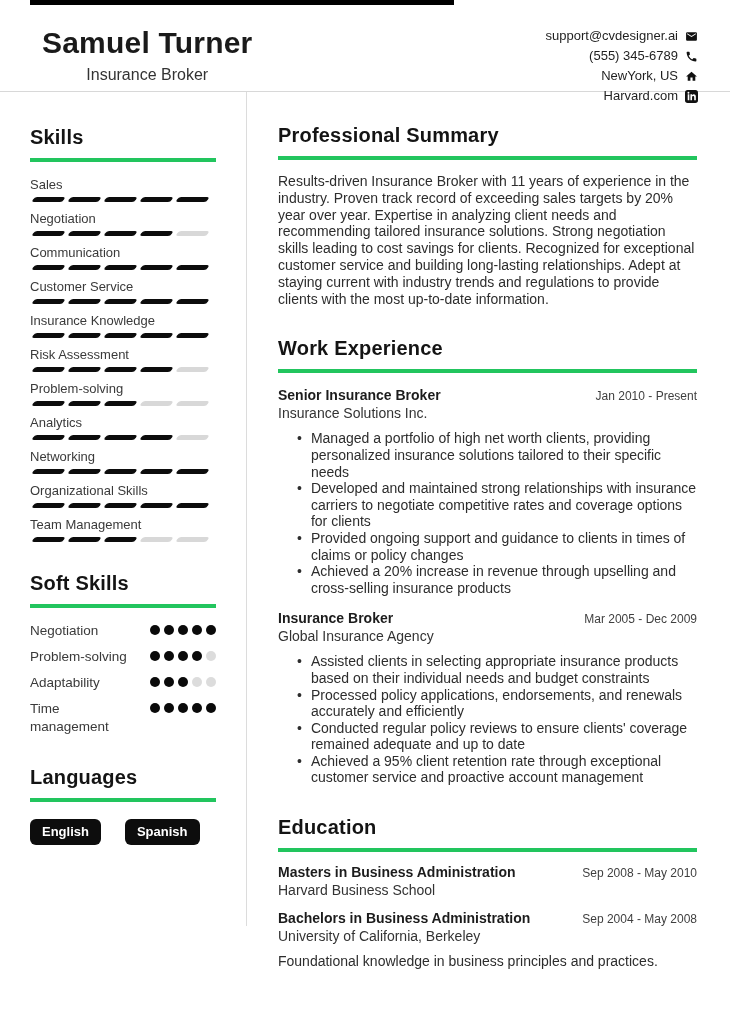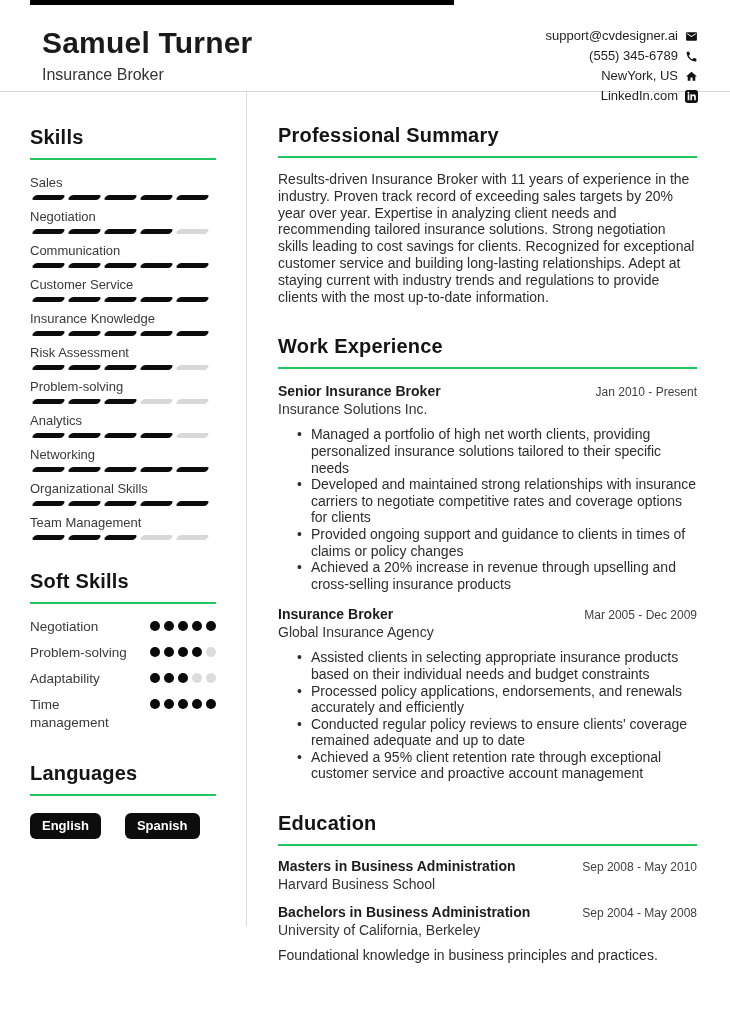--- a/index.html
+++ b/index.html
@@ -6,39 +6,39 @@
   .page {
     position:relative; width:730px; height:1024px; margin:0 auto;
     background:#ffffff; overflow:hidden;
     font-family:"Liberation Sans","DejaVu Sans",sans-serif;
     color:#2d2d2d; -webkit-font-smoothing:antialiased;
   }
   .top-bar { position:absolute; left:30px; top:0; width:424px; height:5px; background:#000; }
 
   
   .header { display:flex; justify-content:space-between; align-items:flex-start;
-            padding:27px 32px 0 42px; height:91px; box-sizing:border-box; }
+            padding:27px 32px 0 42px; height:91px; box-sizing:border-box;text-align:center; }
   .person-name { margin:0; font-size:30px; line-height:32px; font-weight:700; color:#1a1a1a; letter-spacing:.2px; }
   .person-title { margin-top:7px; font-size:16px; color:#333; }
   .contact { display:flex; flex-direction:column; align-items:flex-end; gap:4px; padding-top:1px; }
   .contact-row { display:flex; align-items:center; justify-content:flex-end; gap:7px;
                  font-size:13px; color:#1f1f1f; line-height:16px; }
   .contact-icon { display:inline-flex; width:13px; height:13px; }
 
   .divider-h { border:none; border-top:1px solid #d8d8d8; margin:0; }
 
   
   .body-cols { display:flex; align-items:stretch; }
   .left-col  { width:246px; box-sizing:border-box; padding:34px 30px 0 30px; flex:none; }
   .divider-v { width:1px; flex:none; background:#dcdcdc; height:834px; }
   .right-col { flex:1; box-sizing:border-box; padding:32px 33px 0 31px; }
 
   .section-heading {
     margin:0; font-size:20px; font-weight:700; color:#141414;
-    padding-bottom:9px; border-bottom:2px solid #22c55e; letter-spacing:.2px;
+    padding-bottom:9px; border-bottom:4px solid #22c55e; letter-spacing:.2px;
   }
   .section { margin:0; }
   .section + .section { margin-top:30px; }
 
   
   .skills-list { margin-top:15px; }
   .skill-item { margin-bottom:9px; }
   .skill-label { font-size:13px; color:#3a3a3a; margin-bottom:5px; line-height:15px; }
   .skill-bar { display:flex; gap:5px; height:5px; margin-left:3px; }
   .seg { width:31px; height:5px; border-radius:2.5px; background:#d8d8d8; transform:skewX(-32deg); }
@@ -101,21 +101,21 @@
         </div>
         <div class="contact-row">
           <span class="contact-text">NewYork, US</span>
           <span class="contact-icon">
             <svg viewBox="0 0 24 24" width="13" height="13" fill="#111">
               <path d="M10 20v-6h4v6h5v-8h3L12 3 2 12h3v8z"></path>
             </svg>
           </span>
         </div>
         <div class="contact-row">
-          <span class="contact-text">LinkedIn.com</span>
+          <span class="contact-text">Harvard.com</span>
           <span class="contact-icon">
             <svg viewBox="0 0 24 24" width="13" height="13" fill="#111">
               <path d="M19 0H5a5 5 0 0 0-5 5v14a5 5 0 0 0 5 5h14a5 5 0 0 0 5-5V5a5 5 0 0 0-5-5zM8 19H5V8h3v11zM6.5 6.73a1.77 1.77 0 1 1 0-3.53 1.77 1.77 0 0 1 0 3.53zM20 19h-3v-5.6c0-3.37-4-3.11-4 0V19h-3V8h3v1.77C14.4 7.18 20 6.99 20 12.24V19z"></path>
             </svg>
           </span>
         </div>
       </div>
   </header>
 
   <hr class="divider-h">

